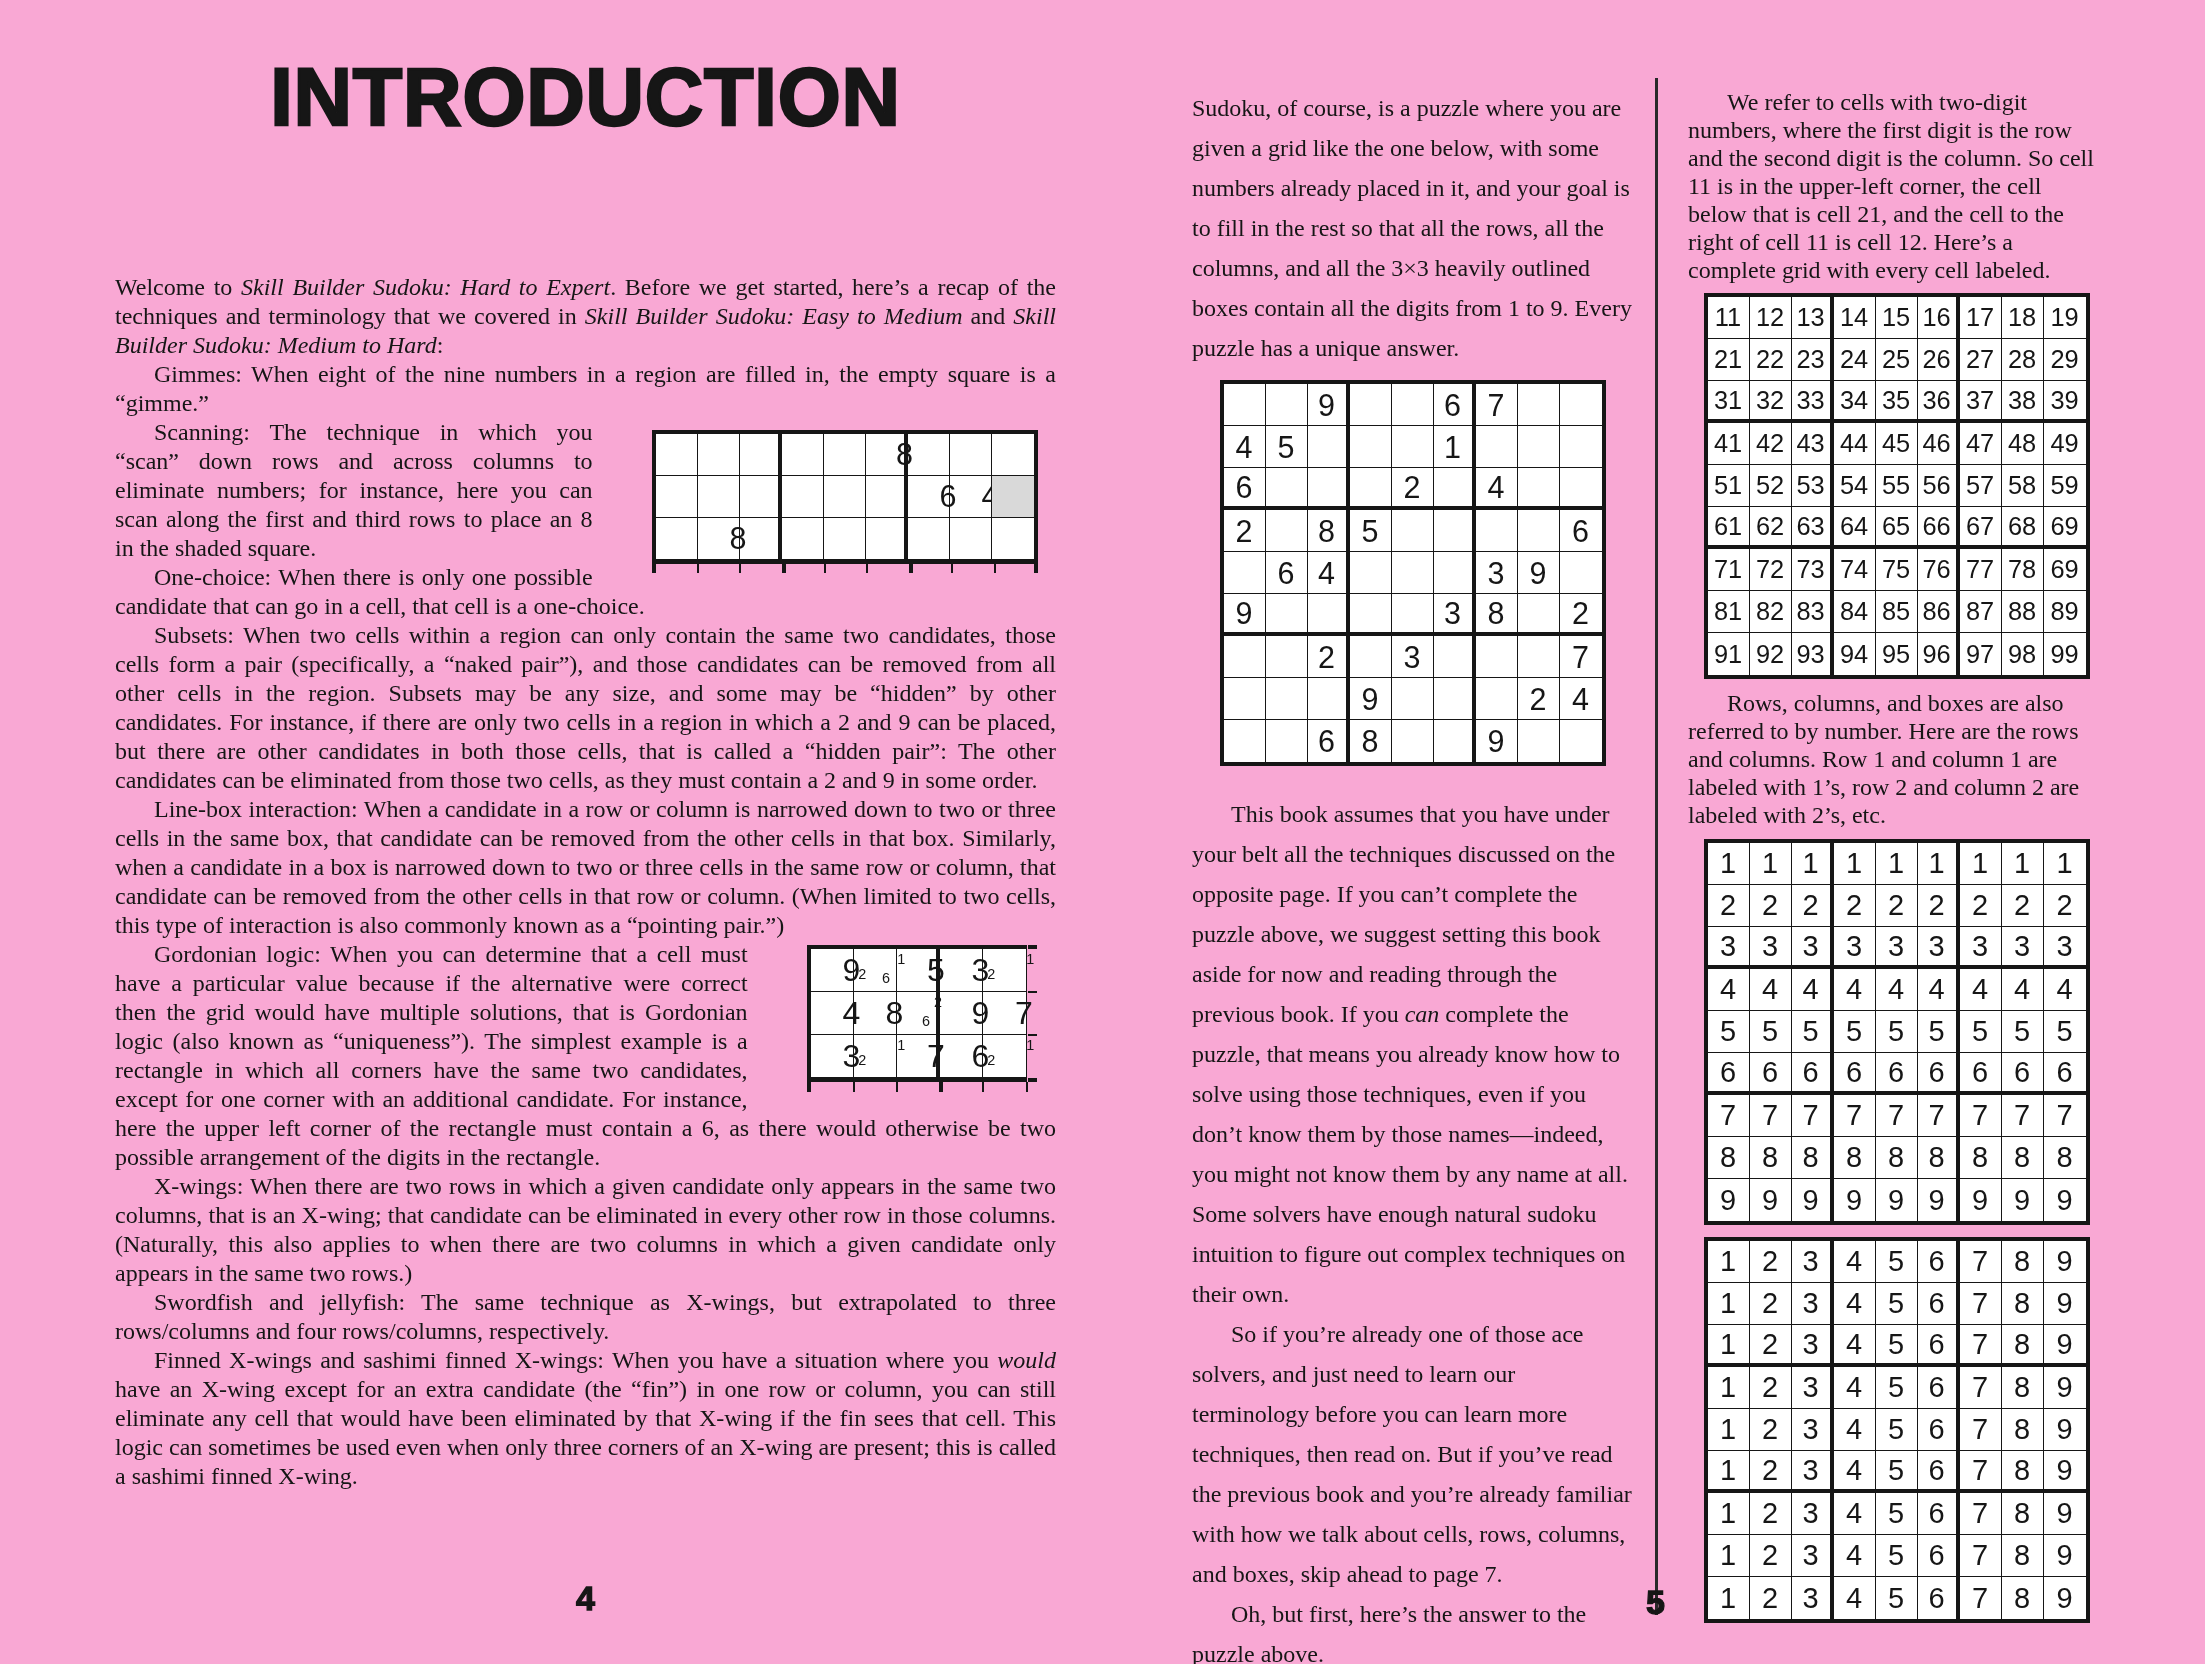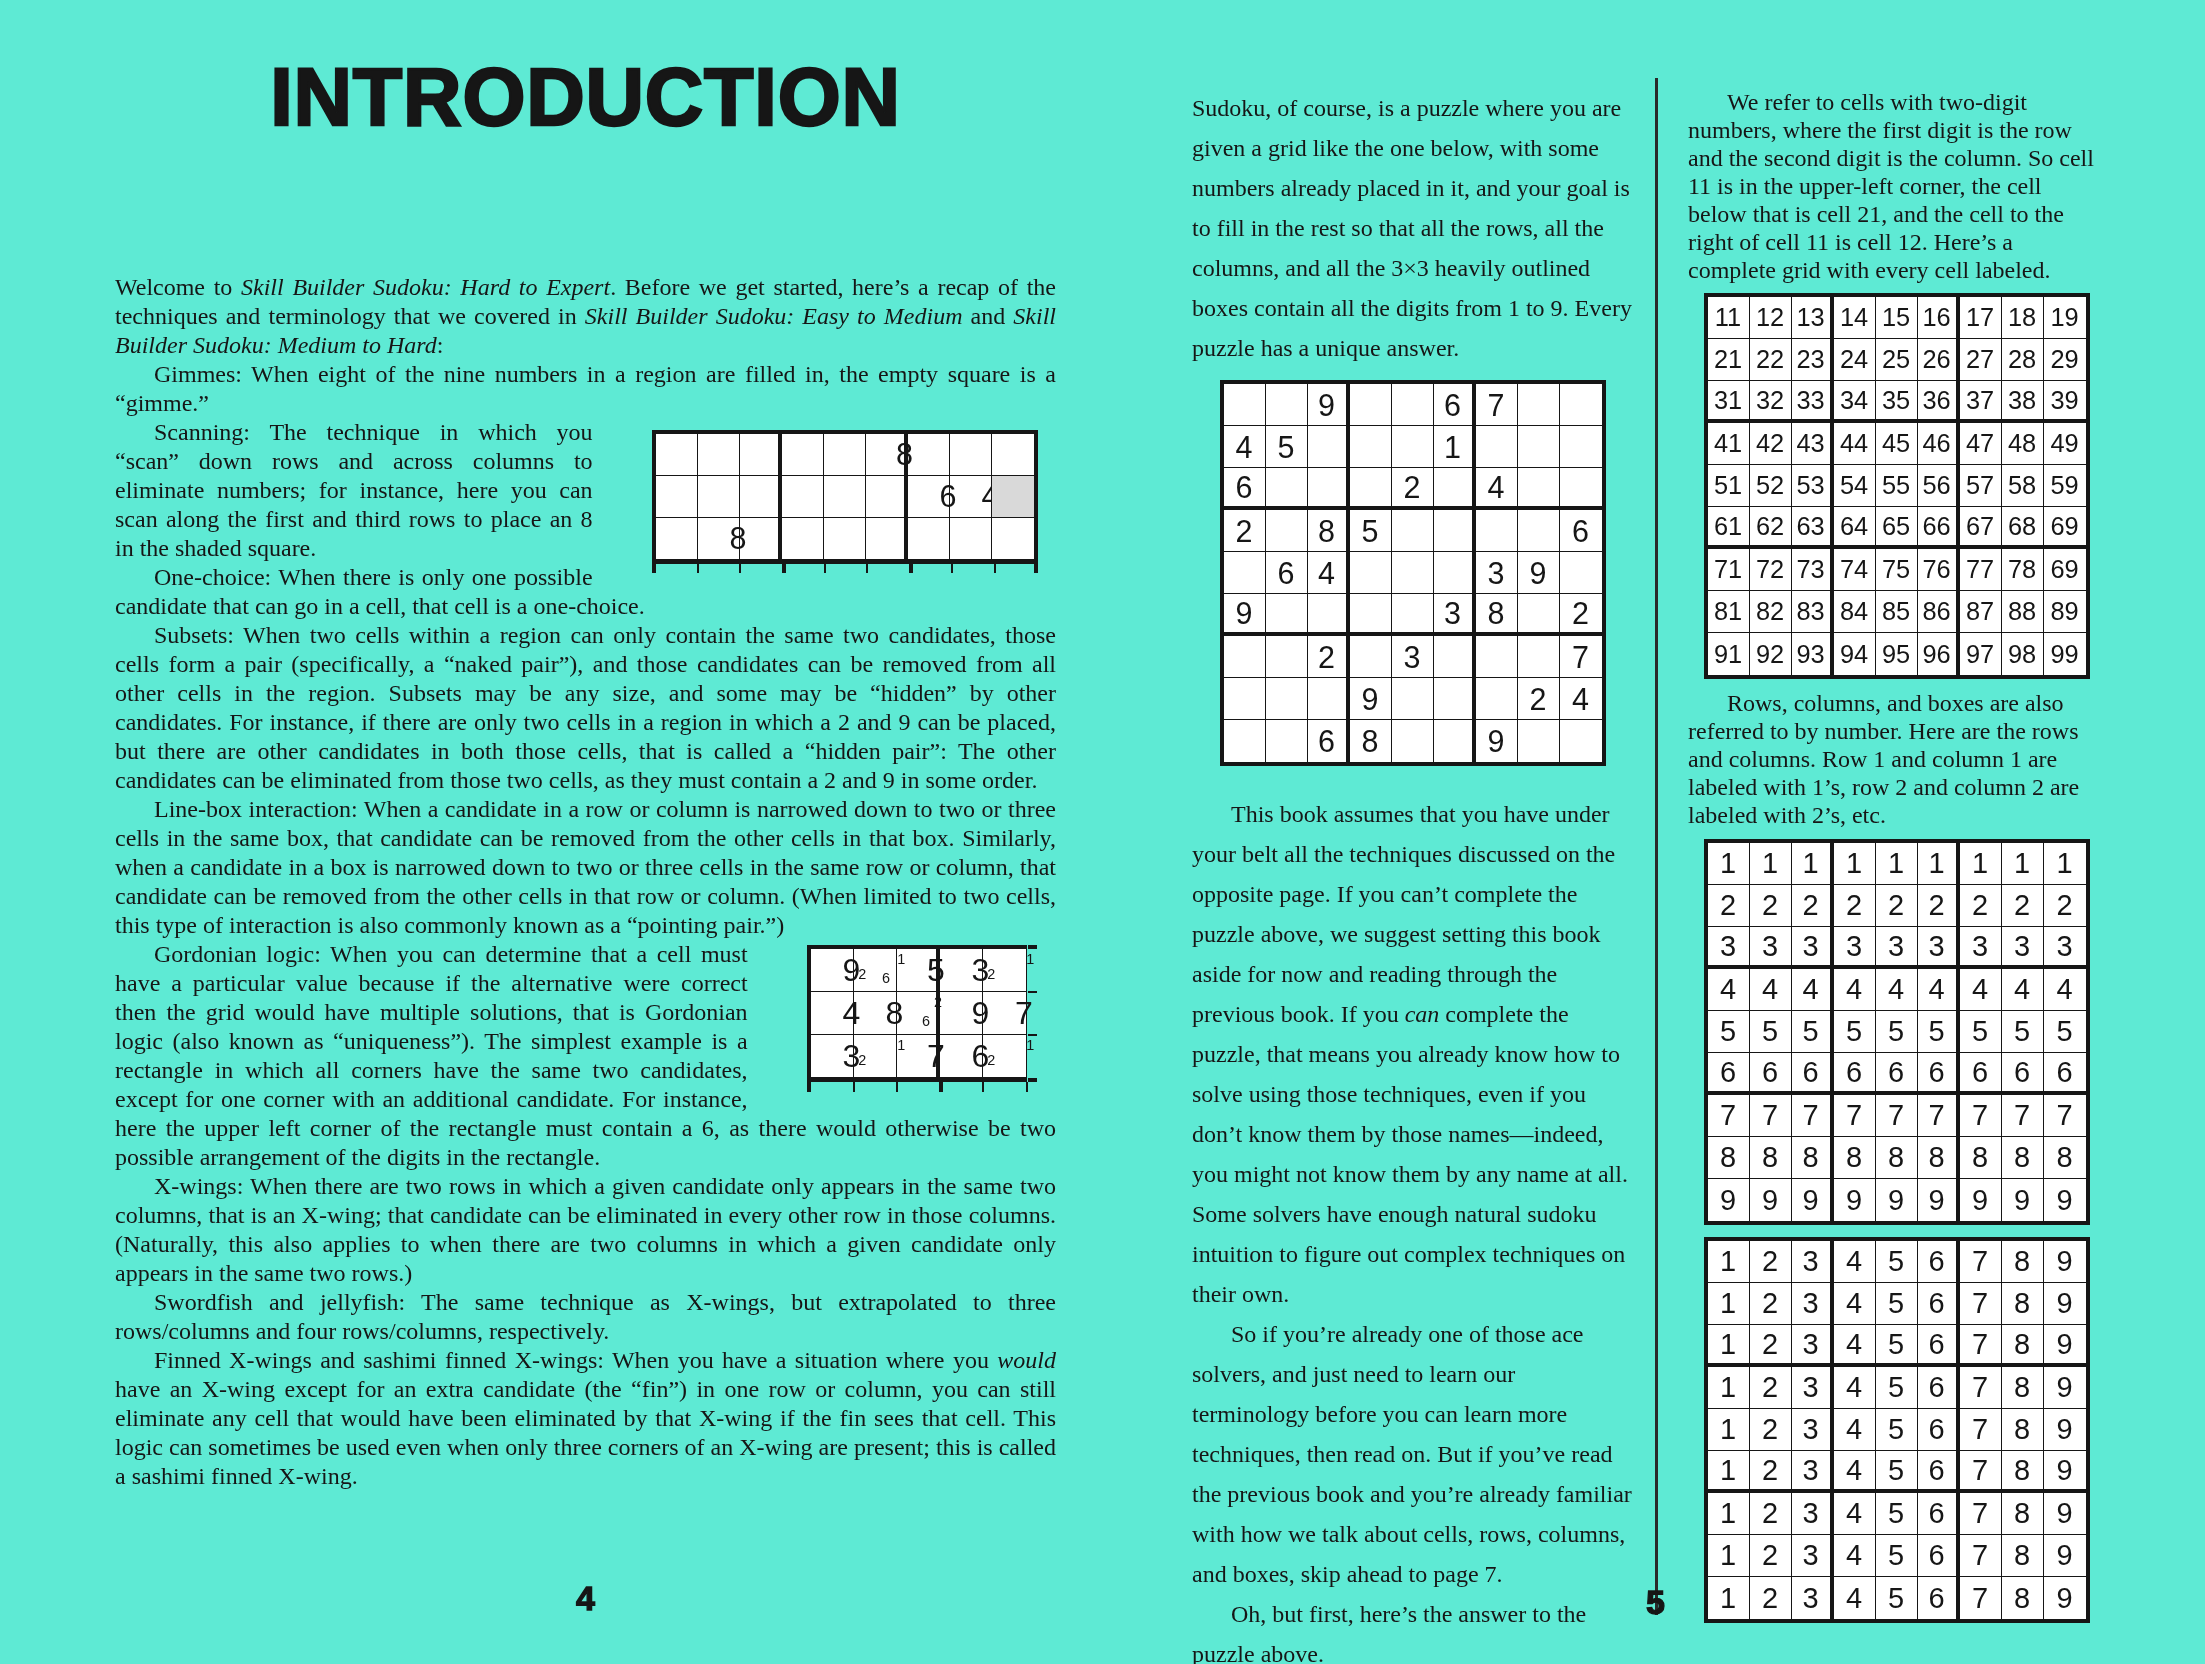--- a/index.html
+++ b/index.html
@@ -1,16 +1,16 @@
 <!DOCTYPE html>
 <html style="font-size:13.6px"><head>
 <meta charset="utf-8">
 <style>
   html,body{margin:0;padding:0;background:#e8e8e8;}
-  #page{position:relative;width:2205px;height:1665px;background:#5eead4;color:#161616;
+  #page{position:relative;width:2205px;height:1665px;background:#f9a8d4;color:#161616;
         font-family:"Liberation Serif","DejaVu Serif",serif;overflow:hidden;}
   em{font-style:italic;}
   p{margin:0;padding:0;}
   .ind{text-indent:39px;}
 
   #lp-title{position:absolute;left:115px;top:51px;width:941px;text-align:center;
             font-family:"Liberation Sans","DejaVu Sans",sans-serif;font-weight:bold;
             font-size:81px;letter-spacing:0.8px;-webkit-text-stroke:2.5px #161616;}
   #lp-body{position:absolute;left:115px;top:273px;width:941px;font-size:24px;line-height:29px;
            text-align:justify;}

